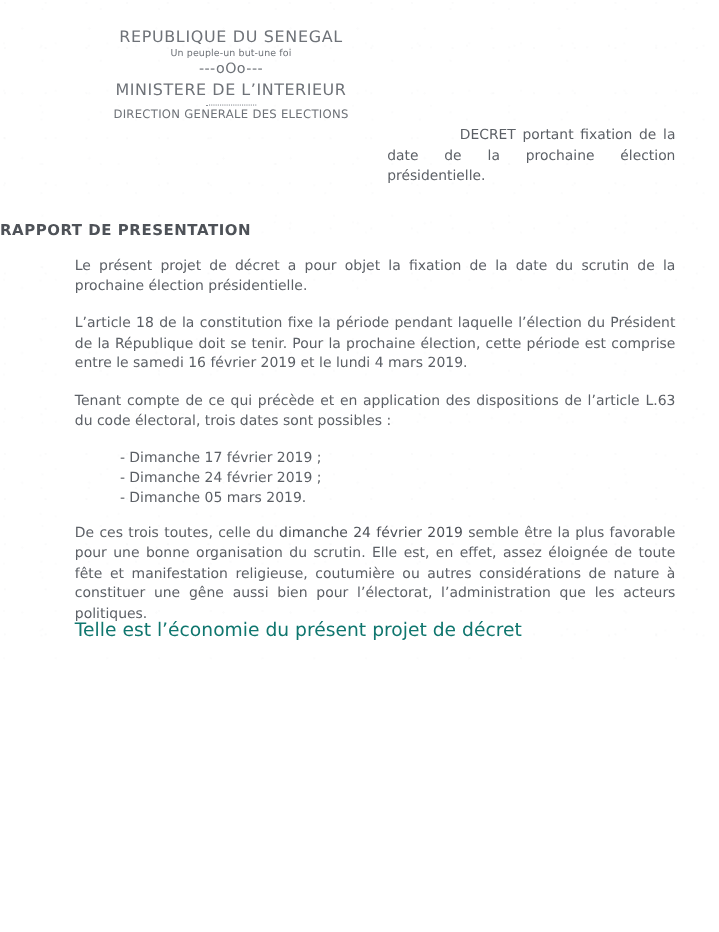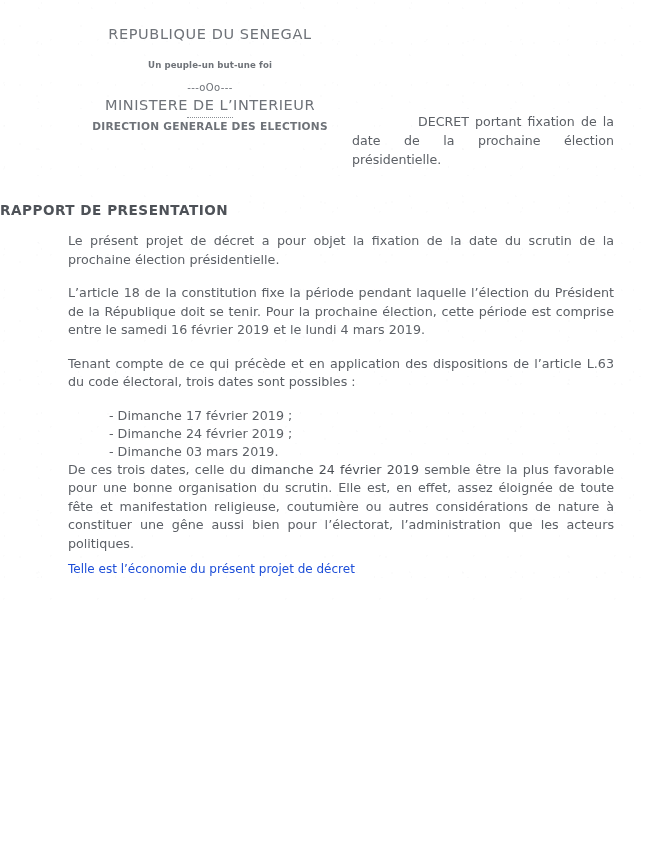--- a/index.html
+++ b/index.html
@@ -49,46 +49,45 @@
   }
   .lh-country {
     font-size: 14.5px;
     letter-spacing: .6px;
     line-height: 1.15;
     white-space: nowrap;
   }
   .lh-motto {
     font-size: 8.6px;
     letter-spacing: .1px;
-    margin-top: 18px;
+    margin-top: 2px;
     line-height: 1.15;
-    font-weight: bold;
   }
   .lh-ooo {
-    font-size: 10px;
+    font-size: 13px;
     letter-spacing: .4px;
-    margin-top: 11px;
+    margin-top: 1px;
     line-height: 1.1;
   }
   .lh-ministry {
     font-size: 14.5px;
     letter-spacing: .5px;
     margin-top: 4px;
     line-height: 1.15;
     white-space: nowrap;
   }
   .lh-rule {
     width: 46px;
     height: 0;
     margin: 4px auto 2px;
     border-top: 1.5px dotted #8b8f95;
   }
   .lh-direction {
     font-size: 10.6px;
-    font-weight: 700;
+    font-weight: 400;
     letter-spacing: .25px;
     line-height: 1.15;
     white-space: nowrap;
   }
 
   
   .decree-object {
     position: absolute;
     left: 352px;
     top: 113px;
@@ -128,37 +127,37 @@
     margin: 0 0 15px 0;
     text-align: justify;
     text-align-last: left;
     hyphens: none;
   }
   .body-text p.last { margin-bottom: 0; }
   .body-text b { font-weight: 400; color: #4d5157; }
 
   .date-list {
     list-style: none;
-    margin: 0 0 0 0;
+    margin: 0 0 14px 0;
     padding: 0 0 0 41px;
   }
   .date-list li {
     font-size: 12.7px;
     line-height: 1.42;
     white-space: nowrap;
   }
 
   .closing {
     position: absolute;
     left: 68px;
     top: 561px;
     width: 546px;
-    font-size: 12px;
+    font-size: 17px;
     line-height: 1.46;
-    color: #1d4ed8;
+    color: #0f766e;
   }
 
   
   .signature-name {
     position: absolute;
     left: 303px;
     top: 759px;
     font-family: "DejaVu Sans", sans-serif;
     font-size: 16.5px;
     font-weight: 700;
@@ -228,24 +227,24 @@
 
     <p>Le présent projet de décret a pour objet la fixation de la date du scrutin de la prochaine élection présidentielle.</p>
 
     <p>L’article 18 de la constitution fixe la période pendant laquelle l’élection du Président de la République doit se tenir. Pour la prochaine élection, cette période est comprise entre le samedi 16 février 2019 et le lundi 4 mars 2019.</p>
 
     <p>Tenant compte de ce qui précède et en application des dispositions de l’article L.63 du code électoral, trois dates sont possibles :</p>
 
     <ul class="date-list">
       <li>- Dimanche 17 février 2019 ;</li>
       <li>- Dimanche 24 février 2019 ;</li>
-      <li>- Dimanche 03 mars 2019.</li>
+      <li>- Dimanche 05 mars 2019.</li>
     </ul>
 
-    <p><span>De ces trois dates, celle du </span><b>dimanche 24 février 2019</b><span> semble être la plus favorable pour une bonne organisation du scrutin. Elle est, en effet, assez éloignée de toute fête et manifestation religieuse, coutumière ou autres considérations de nature à constituer une gêne aussi bien pour l’électorat, l’administration que les acteurs politiques.</span></p>
+    <p><span>De ces trois toutes, celle du </span><b>dimanche 24 février 2019</b><span> semble être la plus favorable pour une bonne organisation du scrutin. Elle est, en effet, assez éloignée de toute fête et manifestation religieuse, coutumière ou autres considérations de nature à constituer une gêne aussi bien pour l’électorat, l’administration que les acteurs politiques.</span></p>
 
   </div>
 
   <div class="closing">
     <span>Telle est l’économie du présent projet de décret</span>
   </div>
 
   <div class="stamp">
     <svg viewBox="0 0 156 118" xmlns="http://www.w3.org/2000/svg">
       <defs>

